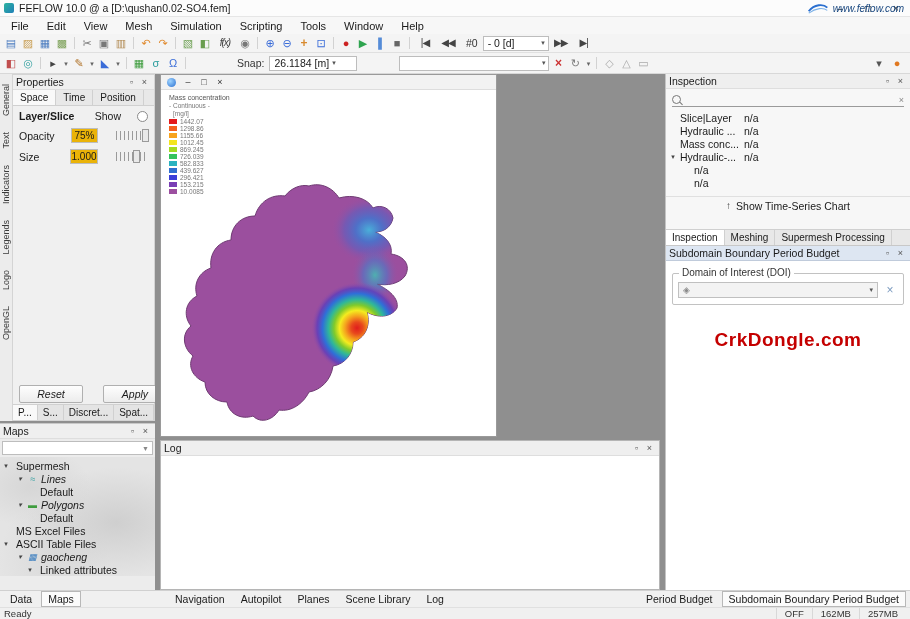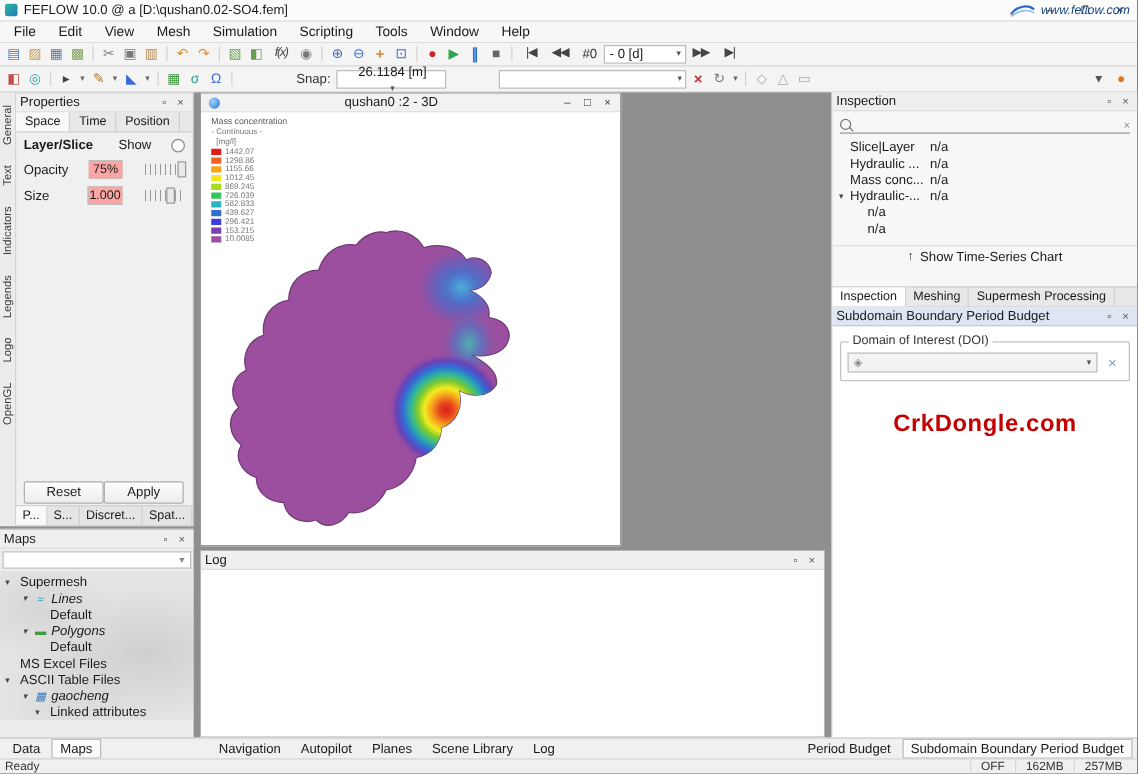--- a/index.html
+++ b/index.html
@@ -30,21 +30,21 @@
   .tbi.wide{min-width:22px;font-size:10px;letter-spacing:-1px;}
   .tbi.ital{font-style:italic;}
   .tbi.boldg{font-weight:bold;font-size:12px;}
   .tbi.tiny{min-width:8px;font-size:7px;}
   .tbi.sep{min-width:1px;width:1px;height:12px;background:#d2d2d2;margin:0 3px;padding:0;}
   .tb-label{font-size:10.5px;color:#333;margin:0 4px 0 6px;}
   .combo{height:15px;background:#fff;border:1px solid #bdbdbd;display:flex;align-items:center;
          font-size:10.5px;padding:0 3px 0 4px;gap:3px;box-sizing:border-box;}
   .combo .caret{font-size:7px;color:#555;}
   .time-combo{width:66px;justify-content:space-between;}
-  .snap-combo{width:88px;justify-content:center;flex-direction:column;}
+  .snap-combo{width:88px;justify-content:flex-start;}
   .long-combo{width:150px;justify-content:flex-end;} .spacer40{width:40px;}
   .tb-right{margin-left:auto;display:flex;align-items:center;gap:2px;margin-right:2px;}
 
   
   .side-strip{position:absolute;left:0;top:74px;width:12px;height:347px;background:#ececec;
               display:flex;flex-direction:column;align-items:center;gap:16px;padding-top:10px;box-sizing:border-box;}
   .side-tab{writing-mode:vertical-rl;transform:rotate(180deg);font-size:9px;color:#3a3a3a;}
 
   
   .panel-head{height:15px;display:flex;align-items:center;padding:0 3px;font-size:10.5px;
@@ -54,27 +54,27 @@
 
   
   .props{position:absolute;left:12px;top:74px;width:143px;height:347px;background:#f0f0f0;
          border:1px solid #d4d4d4;box-sizing:border-box;}
   .props-tabs{display:flex;height:15px;background:#e8e8e8;border-bottom:1px solid #d0d0d0;}
   .ptab{padding:0 7px;font-size:10px;display:flex;align-items:center;border-right:1px solid #d0d0d0;}
   .ptab.active{background:#f9f9f9;}
   .prow{display:flex;align-items:center;padding:4px 6px 2px 6px;gap:16px;font-size:10.5px;}
   .plabel{width:46px;}
   .bold{font-weight:bold;}
-  .pinput{width:34px;height:13px;border:1px solid #bdbdbd;background:#fca5a5;font-size:10px;
+  .pinput{width:34px;height:13px;border:1px solid #bdbdbd;background:#eab308;font-size:10px;
           display:flex;align-items:center;justify-content:center;}
   .radio{width:9px;height:9px;border:1px solid #8a8a8a;border-radius:50%;background:#fff;}
   .ticks{width:42px;height:9px;background:repeating-linear-gradient(90deg,#9a9a9a 0 1px,transparent 1px 4px);
          position:relative;margin-left:2px;}
   .thumb{position:absolute;top:-2px;width:7px;height:13px;background:#e9e9e9;border:1px solid #9a9a9a;box-sizing:border-box;}
-  .props-buttons{position:absolute;left:6px;top:310px;display:flex;gap:0;}
+  .props-buttons{position:absolute;left:6px;top:310px;display:flex;gap:20px;font-style:italic;}
   .btn{width:62px;height:16px;border:1px solid #b0b0b0;border-radius:2px;background:linear-gradient(#fefefe,#ececec);
        font-size:10.5px;display:flex;align-items:center;justify-content:center;}
   .props-bottom-tabs{position:absolute;left:0;bottom:0;right:0;height:15px;display:flex;background:#e4e4e4;border-top:1px solid #d0d0d0;}
   .pbt{padding:0 5px;font-size:10px;display:flex;align-items:center;border-right:1px solid #d0d0d0;}
   .pbt.active{background:#f9f9f9;}
 
   
   .maps{position:absolute;left:0;top:423px;width:155px;height:167px;background:#ececec;border-top:1px solid #c8c8c8;box-sizing:border-box;}
   .maps-search{margin:2px;height:14px;background:#fff;border:1px solid #bdbdbd;display:flex;align-items:center;
                justify-content:flex-end;padding:0 3px;box-sizing:border-box;}
@@ -416,21 +416,20 @@
         </div>
 
       </div>
   </div>
 
   <div class="center">
 
     <div class="viewport">
       <div class="vp-head">
         <span class="vp-icon"></span>
-        <span class="vp-title">qushan0 :2 - 3D</span>
         <span style="display:flex">
 
         <span class="vp-btn">–</span>
             <span class="vp-btn">□</span>
             <span class="vp-btn">×</span>
           </span>
       </div>
       <div class="canvas">
         <div class="legend">
           <div class="legend-title">Mass concentration</div>

